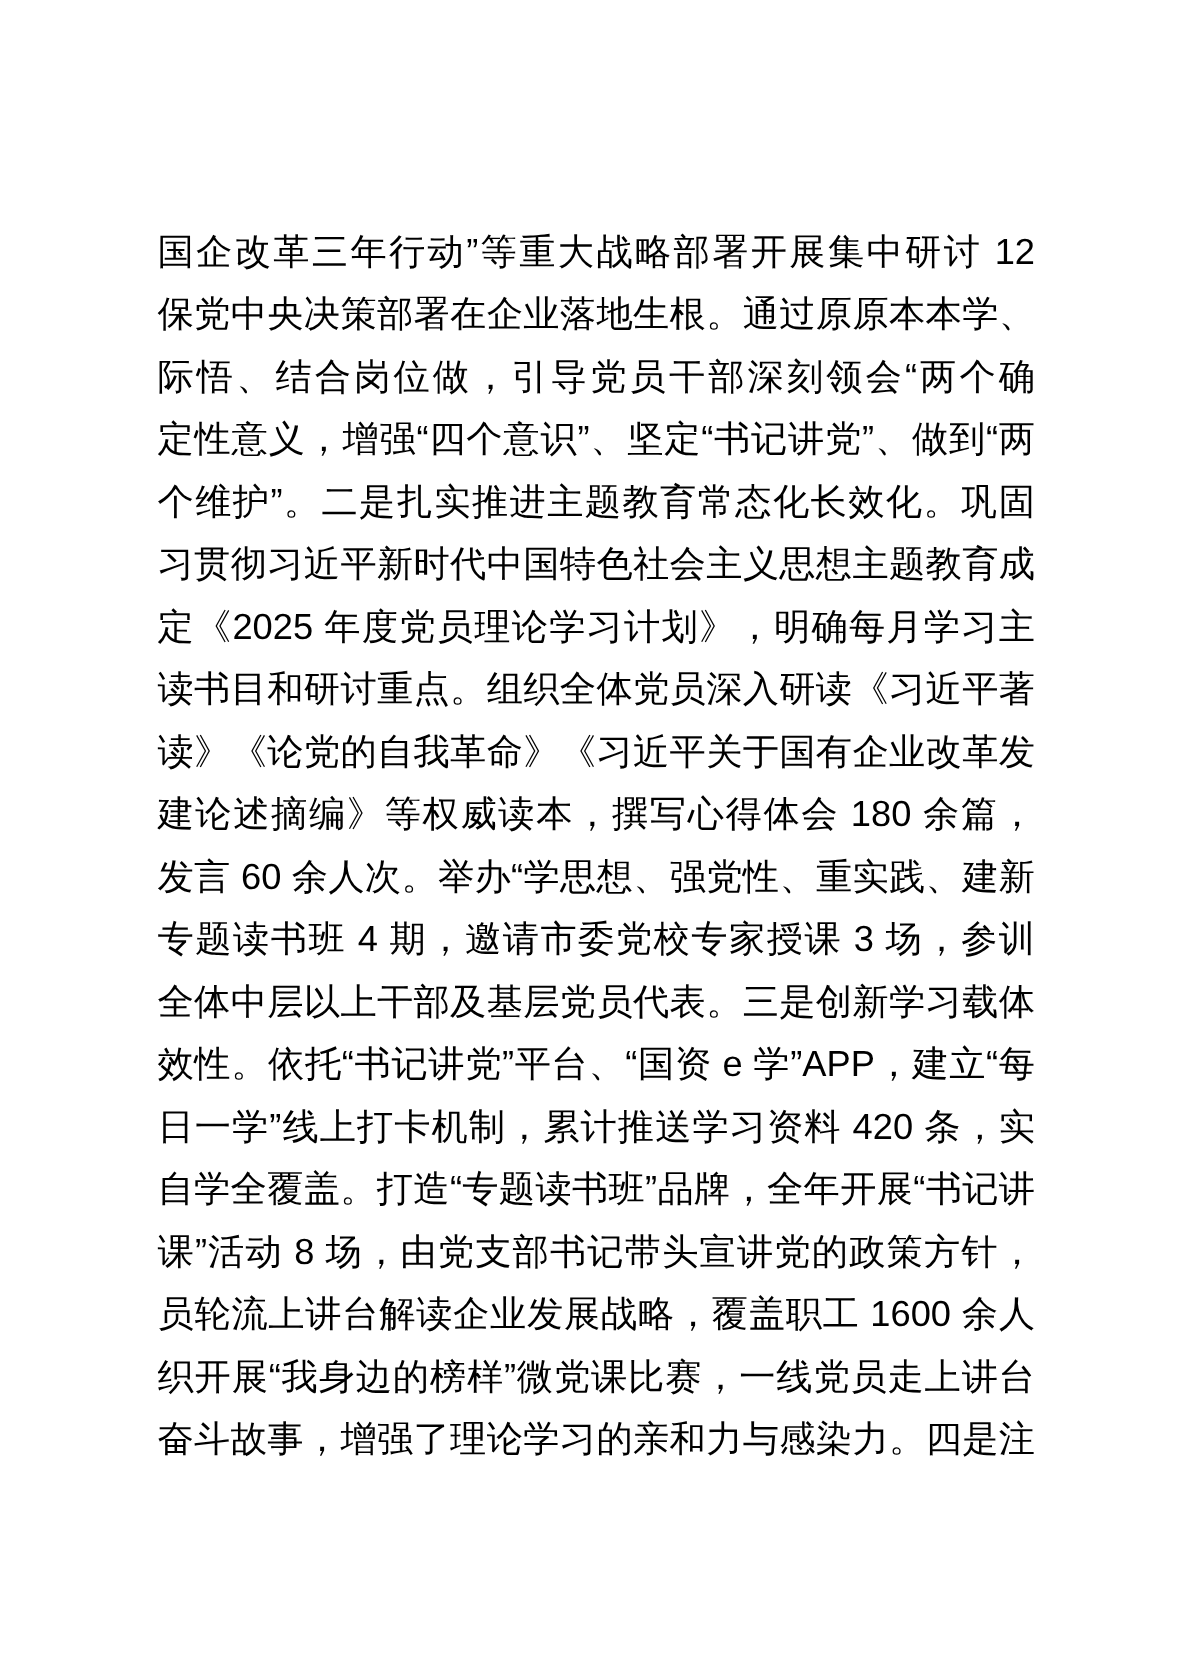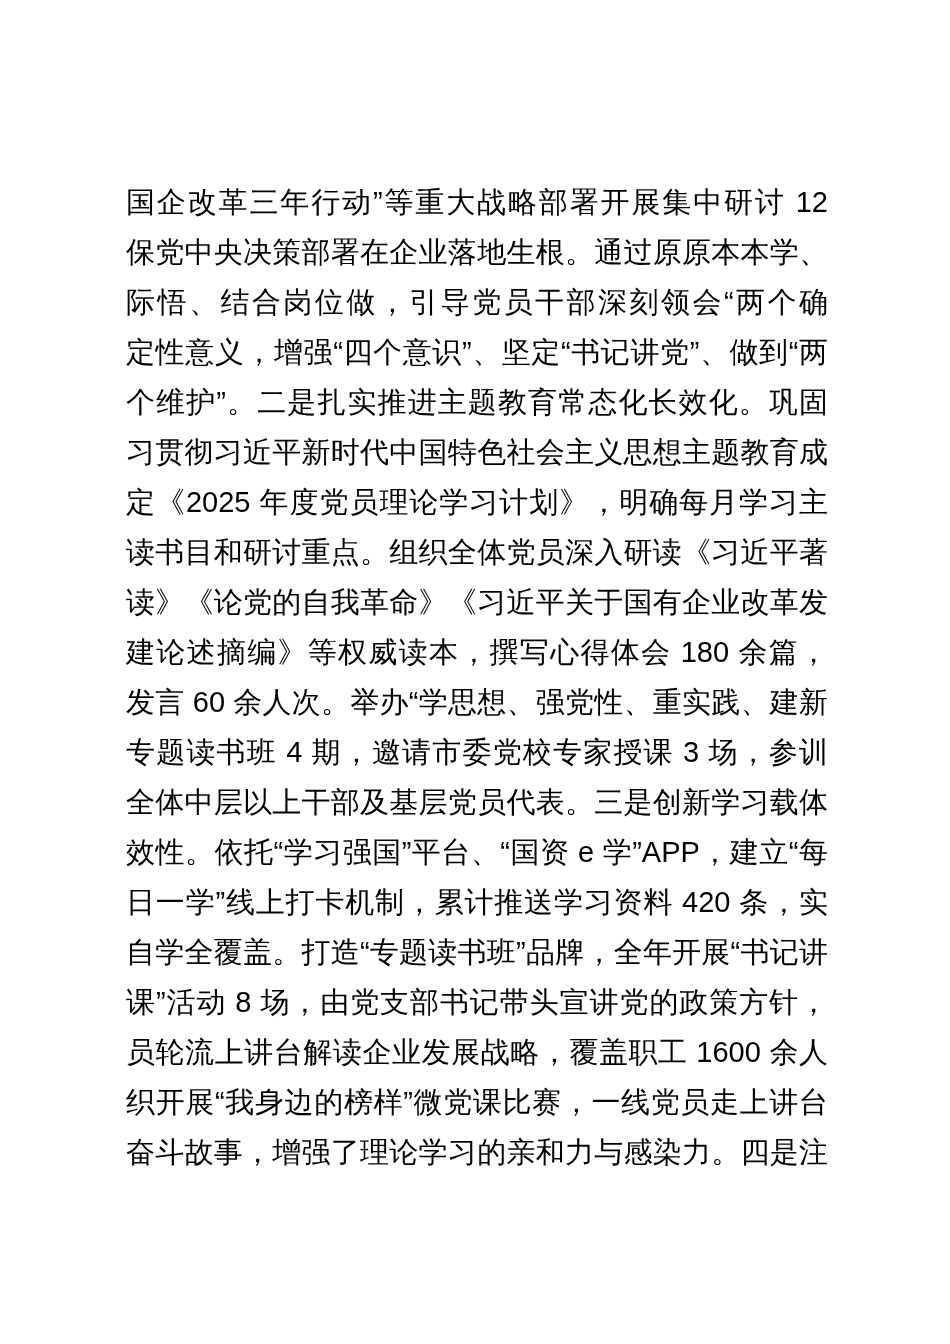--- a/index.html
+++ b/index.html
@@ -44,21 +44,21 @@
     <div class="line">定性意义，增强“四个意识”、坚定“书记讲党”、做到“两</div>
     <div class="line">个维护”。二是扎实推进主题教育常态化长效化。巩固拓展学</div>
     <div class="line">习贯彻习近平新时代中国特色社会主义思想主题教育成果，制</div>
     <div class="line">定《2025 年度党员理论学习计划》，明确每月学习主题、必</div>
     <div class="line">读书目和研讨重点。组织全体党员深入研读《习近平著作选</div>
     <div class="line">读》《论党的自我革命》《习近平关于国有企业改革发展和党</div>
     <div class="line">建论述摘编》等权威读本，撰写心得体会 180 余篇，开展交流</div>
     <div class="line">发言 60 余人次。举办“学思想、强党性、重实践、建新功”</div>
     <div class="line">专题读书班 4 期，邀请市委党校专家授课 3 场，参训人员覆盖</div>
     <div class="line">全体中层以上干部及基层党员代表。三是创新学习载体提升实</div>
-    <div class="line">效性。依托“学习强国”平台、“国资 e 学”APP，建立“每</div>
+    <div class="line">效性。依托“书记讲党”平台、“国资 e 学”APP，建立“每</div>
     <div class="line">日一学”线上打卡机制，累计推送学习资料 420 条，实现党员</div>
     <div class="line">自学全覆盖。打造“专题读书班”品牌，全年开展“书记讲党</div>
     <div class="line">课”活动 8 场，由党支部书记带头宣讲党的政策方针，班子成</div>
     <div class="line">员轮流上讲台解读企业发展战略，覆盖职工 1600 余人次。组</div>
     <div class="line">织开展“我身边的榜样”微党课比赛，一线党员走上讲台讲述</div>
     <div class="line">奋斗故事，增强了理论学习的亲和力与感染力。四是注重学用</div>
   </div>
 </div>
 
 </body></html>

